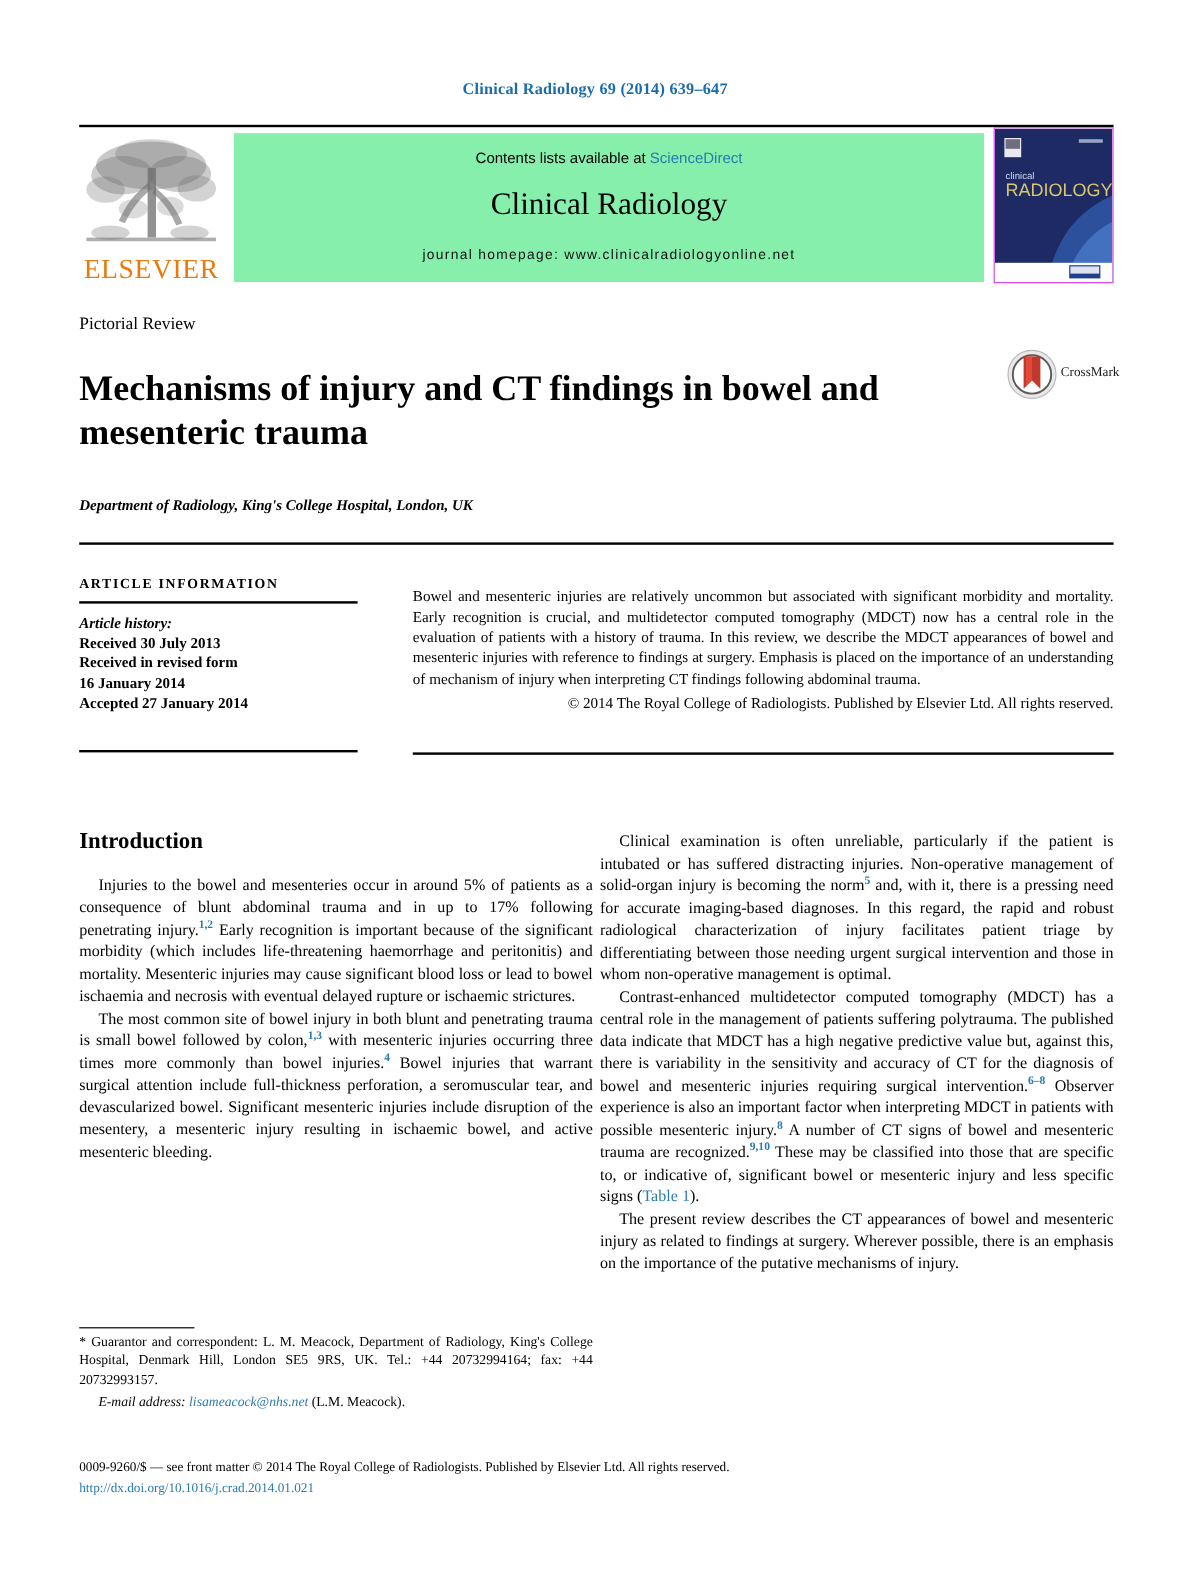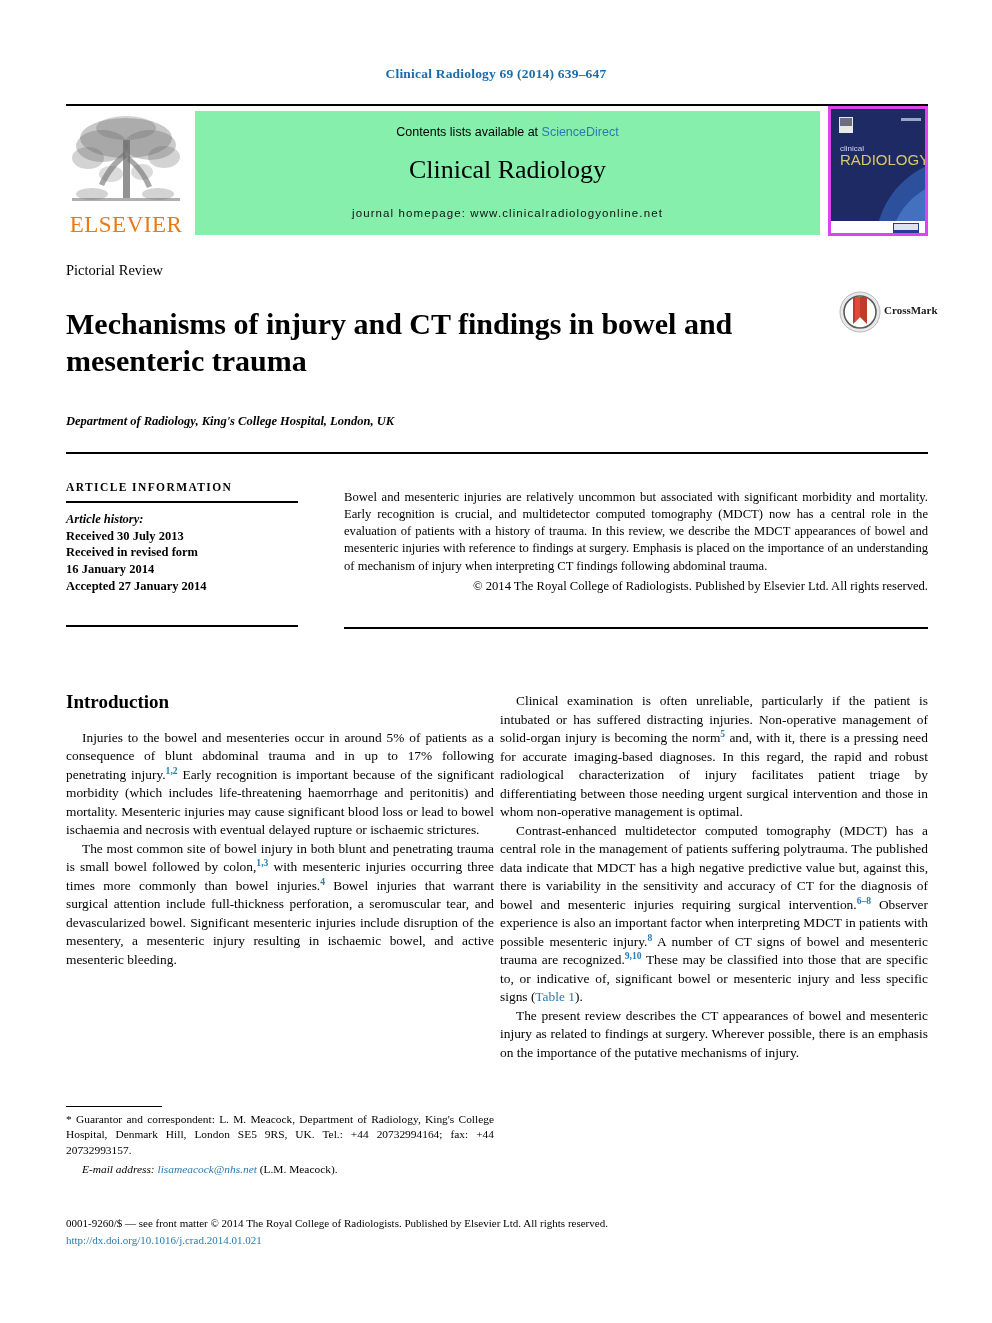--- a/index.html
+++ b/index.html
@@ -112,21 +112,21 @@
     font-size: 11.5px;
     letter-spacing: 1.1px;
     color: #111;
   }
   .cover-thumb {
     position: absolute;
     right: 0;
     top: 2px;
     width: 100px;
     height: 130px;
-    border: 3px solid #d946ef;
+    border: 1px solid #d946ef;
     background: #fff;
     box-sizing: border-box;
     overflow: hidden;
   }
 
   
   .kicker {
     position: absolute;
     left: 66px;
     top: 262px;
@@ -149,21 +149,21 @@
     left: 838px;
     top: 290px;
     width: 106px;
     height: 46px;
   }
   .crossmark-label {
     position: absolute;
     left: 46px;
     top: 14px;
     font-family: "Liberation Serif", serif;
-    font-weight: bold;
+    font-weight: normal;
     font-size: 11px;
     color: #1a1a1a;
   }
   .authors {
     position: absolute;
     left: 66px;
     top: 378px;
     width: 800px;
     font-family: "Liberation Serif", serif;
     font-size: 20.5px;
@@ -435,17 +435,17 @@
     <p><span>The present review describes the CT appearances of bowel and mesenteric injury as related to findings at surgery. Wherever possible, there is an emphasis on the importance of the putative mechanisms of injury.</span></p>
   </div>
 
   <div class="footnote-rule"></div>
   <div class="footnote">
     <p><span>*</span><span> Guarantor and correspondent: L. M. Meacock, Department of Radiology, King's College Hospital, Denmark Hill, London SE5 9RS, UK. Tel.: +44 20732994164; fax: +44 20732993157.</span></p>
     <p class="email"><span class="em-label">E-mail address:</span> <span class="link">lisameacock@nhs.net</span><span> (L.M. Meacock).</span></p>
   </div>
 
   <div class="page-footer">
-    <span>0001-9260/$ — see front matter © 2014 The Royal College of Radiologists. Published by Elsevier Ltd. All rights reserved.</span>
+    <span>0009-9260/$ — see front matter © 2014 The Royal College of Radiologists. Published by Elsevier Ltd. All rights reserved.</span>
     <span class="doi">http://dx.doi.org/10.1016/j.crad.2014.01.021</span>
   </div>
 
 </div>
 
 </body></html>

